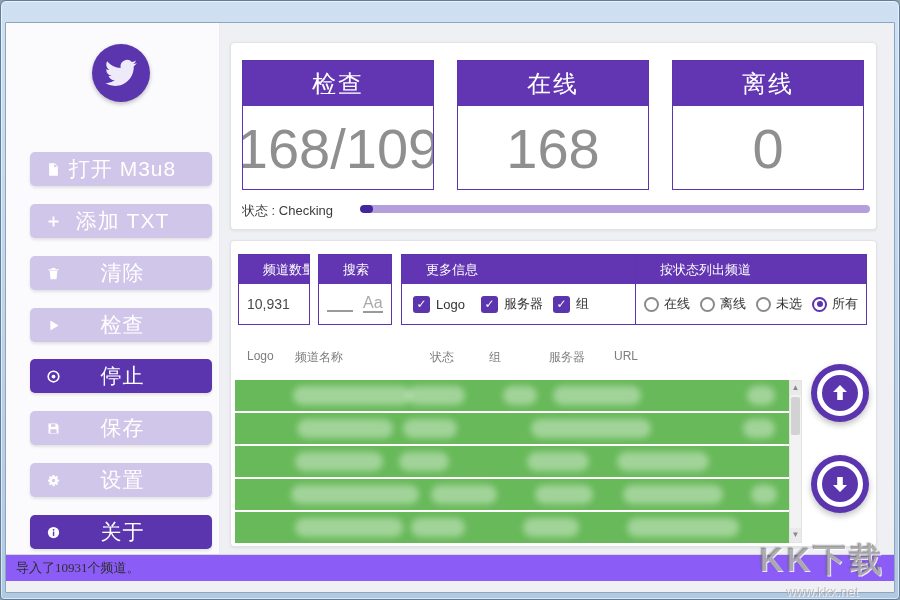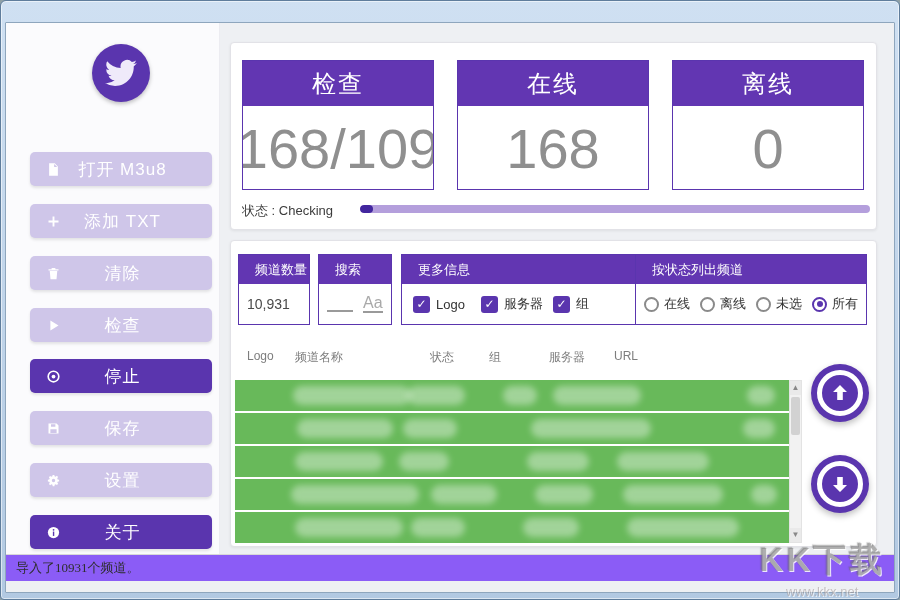--- a/index.html
+++ b/index.html
@@ -23,21 +23,21 @@
   .glyph-max { position:absolute; left:8px; top:4px; width:9px; height:7px; border:2px solid #fff; box-shadow:0 0 1px #444, inset 0 0 1px #444; }
   .glyph-x::after { content:"✕"; position:absolute; left:0; right:0; top:0px; text-align:center; color:#fff; font-size:11px; font-weight:bold; text-shadow:0 1px 1px #5a1008; }
 
   
   .client { position:absolute; left:4px; top:21px; right:4px; bottom:6px; background:#eef0f3; border:1px solid #8ea6bd; border-radius:1px; overflow:hidden; }
 
   
   .sidebar { position:absolute; left:0; top:0; width:214px; height:531px; background:#fbfbfd; border-right:1px solid #ececf1; }
   .logo-circle { position:absolute; left:86px; top:21px; width:58px; height:58px; border-radius:50%; background:#5a35ae; box-shadow:0 2px 4px rgba(0,0,0,.25); display:flex; align-items:center; justify-content:center; }
   .logo-circle svg { width:32px; height:32px; fill:#efeafa; }
-  .side-btn { position:absolute; left:24px; width:182px; height:34px; border:none; border-radius:5px; color:#fff; font-size:17px; font-family:inherit; display:flex; align-items:center; cursor:pointer; box-shadow:0 2px 3px rgba(0,0,0,.10); }
+  .side-btn { position:absolute; left:24px; width:182px; height:34px; border:none; border-radius:5px; color:#fff; font-size:21px; font-family:inherit; display:flex; align-items:center; cursor:pointer; box-shadow:0 2px 3px rgba(0,0,0,.10); }
   .side-btn .icon { width:15px; height:15px; margin-left:16px; flex:0 0 auto; }
   .side-btn .icon svg { width:15px; height:15px; fill:currentColor; display:block; }
   .side-btn .lbl { flex:1; text-align:center; margin-right:28px; letter-spacing:1px; }
   .side-btn.disabled { background:#cfc6e9; color:#ffffff; }
   .side-btn.active { background:#5a35ae; color:#fff; }
 
   
   .card { position:absolute; background:#fff; border:1px solid #e2e2e7; border-radius:4px; box-shadow:0 1px 3px rgba(0,0,0,.07); }
   .top-card { left:224px; top:19px; width:647px; height:188px; }
   .bottom-card { left:224px; top:217px; width:647px; height:307px; }
@@ -46,21 +46,21 @@
   .stat-card { position:absolute; top:37px; width:192px; height:130px; border:1px solid #5a35ae; background:#fff; }
   .stat-head { height:45px; background:#6236b2; color:#fff; font-size:24px; text-align:center; line-height:45px; letter-spacing:2px; }
   .stat-val { height:84px; display:flex; align-items:center; justify-content:center; font-size:56px; color:#8f8f8f; white-space:nowrap; overflow:hidden; }
 
   .status-row-label { position:absolute; left:236px; top:179px; font-size:13px; color:#3c3c3c; }
   .progress { position:absolute; left:354px; top:182px; width:510px; height:8px; border-radius:4px; background:#b49fdc; overflow:hidden; }
   .progress .fill { height:100%; background:#42269e; border-radius:4px; }
 
   
   .panel { position:absolute; top:231px; height:71px; border:1px solid #5a35ae; background:#fff; }
-  .panel-head { height:29px; background:#6236b2; color:#fff; font-size:13px; line-height:29px; padding-left:16px; white-space:nowrap; overflow:hidden; }
+  .panel-head { height:29px; background:#6236b2; color:#fff; font-size:13px; line-height:29px; padding-left:24px; white-space:nowrap; overflow:hidden; }
   .panel-body { height:40px; display:flex; align-items:center; font-size:13px; color:#4a4a4a; }
   .p1 { left:232px; width:72px; } .p2 { left:312px; width:74px; } .p3 { left:395px; width:266px; } .p4 { left:629px; width:232px; }
   .p1 .panel-body { padding-left:8px; font-size:14px; }
   .search-line { width:26px; height:2px; background:#9a9a9a; margin:14px 0 0 8px; }
   .case-toggle { margin-left:10px; color:#a9a9a9; font-size:16px; border-bottom:2px solid #9a9a9a; line-height:1.05; cursor:pointer; }
   .chk { width:17px; height:17px; background:#5a35ae; border-radius:3px; margin-left:11px; position:relative; cursor:pointer; flex:0 0 auto; }
   .chk::after { content:"✓"; position:absolute; left:0; right:0; top:1px; text-align:center; color:#fff; font-size:12px; font-weight:bold; }
   .chk-lbl { margin-left:6px; color:#333; }
   .radio { width:15px; height:15px; border:2px solid #8a8a8a; border-radius:50%; margin-left:10px; position:relative; background:#fff; cursor:pointer; flex:0 0 auto; }
   .radio.sel { border-color:#5a35ae; }

